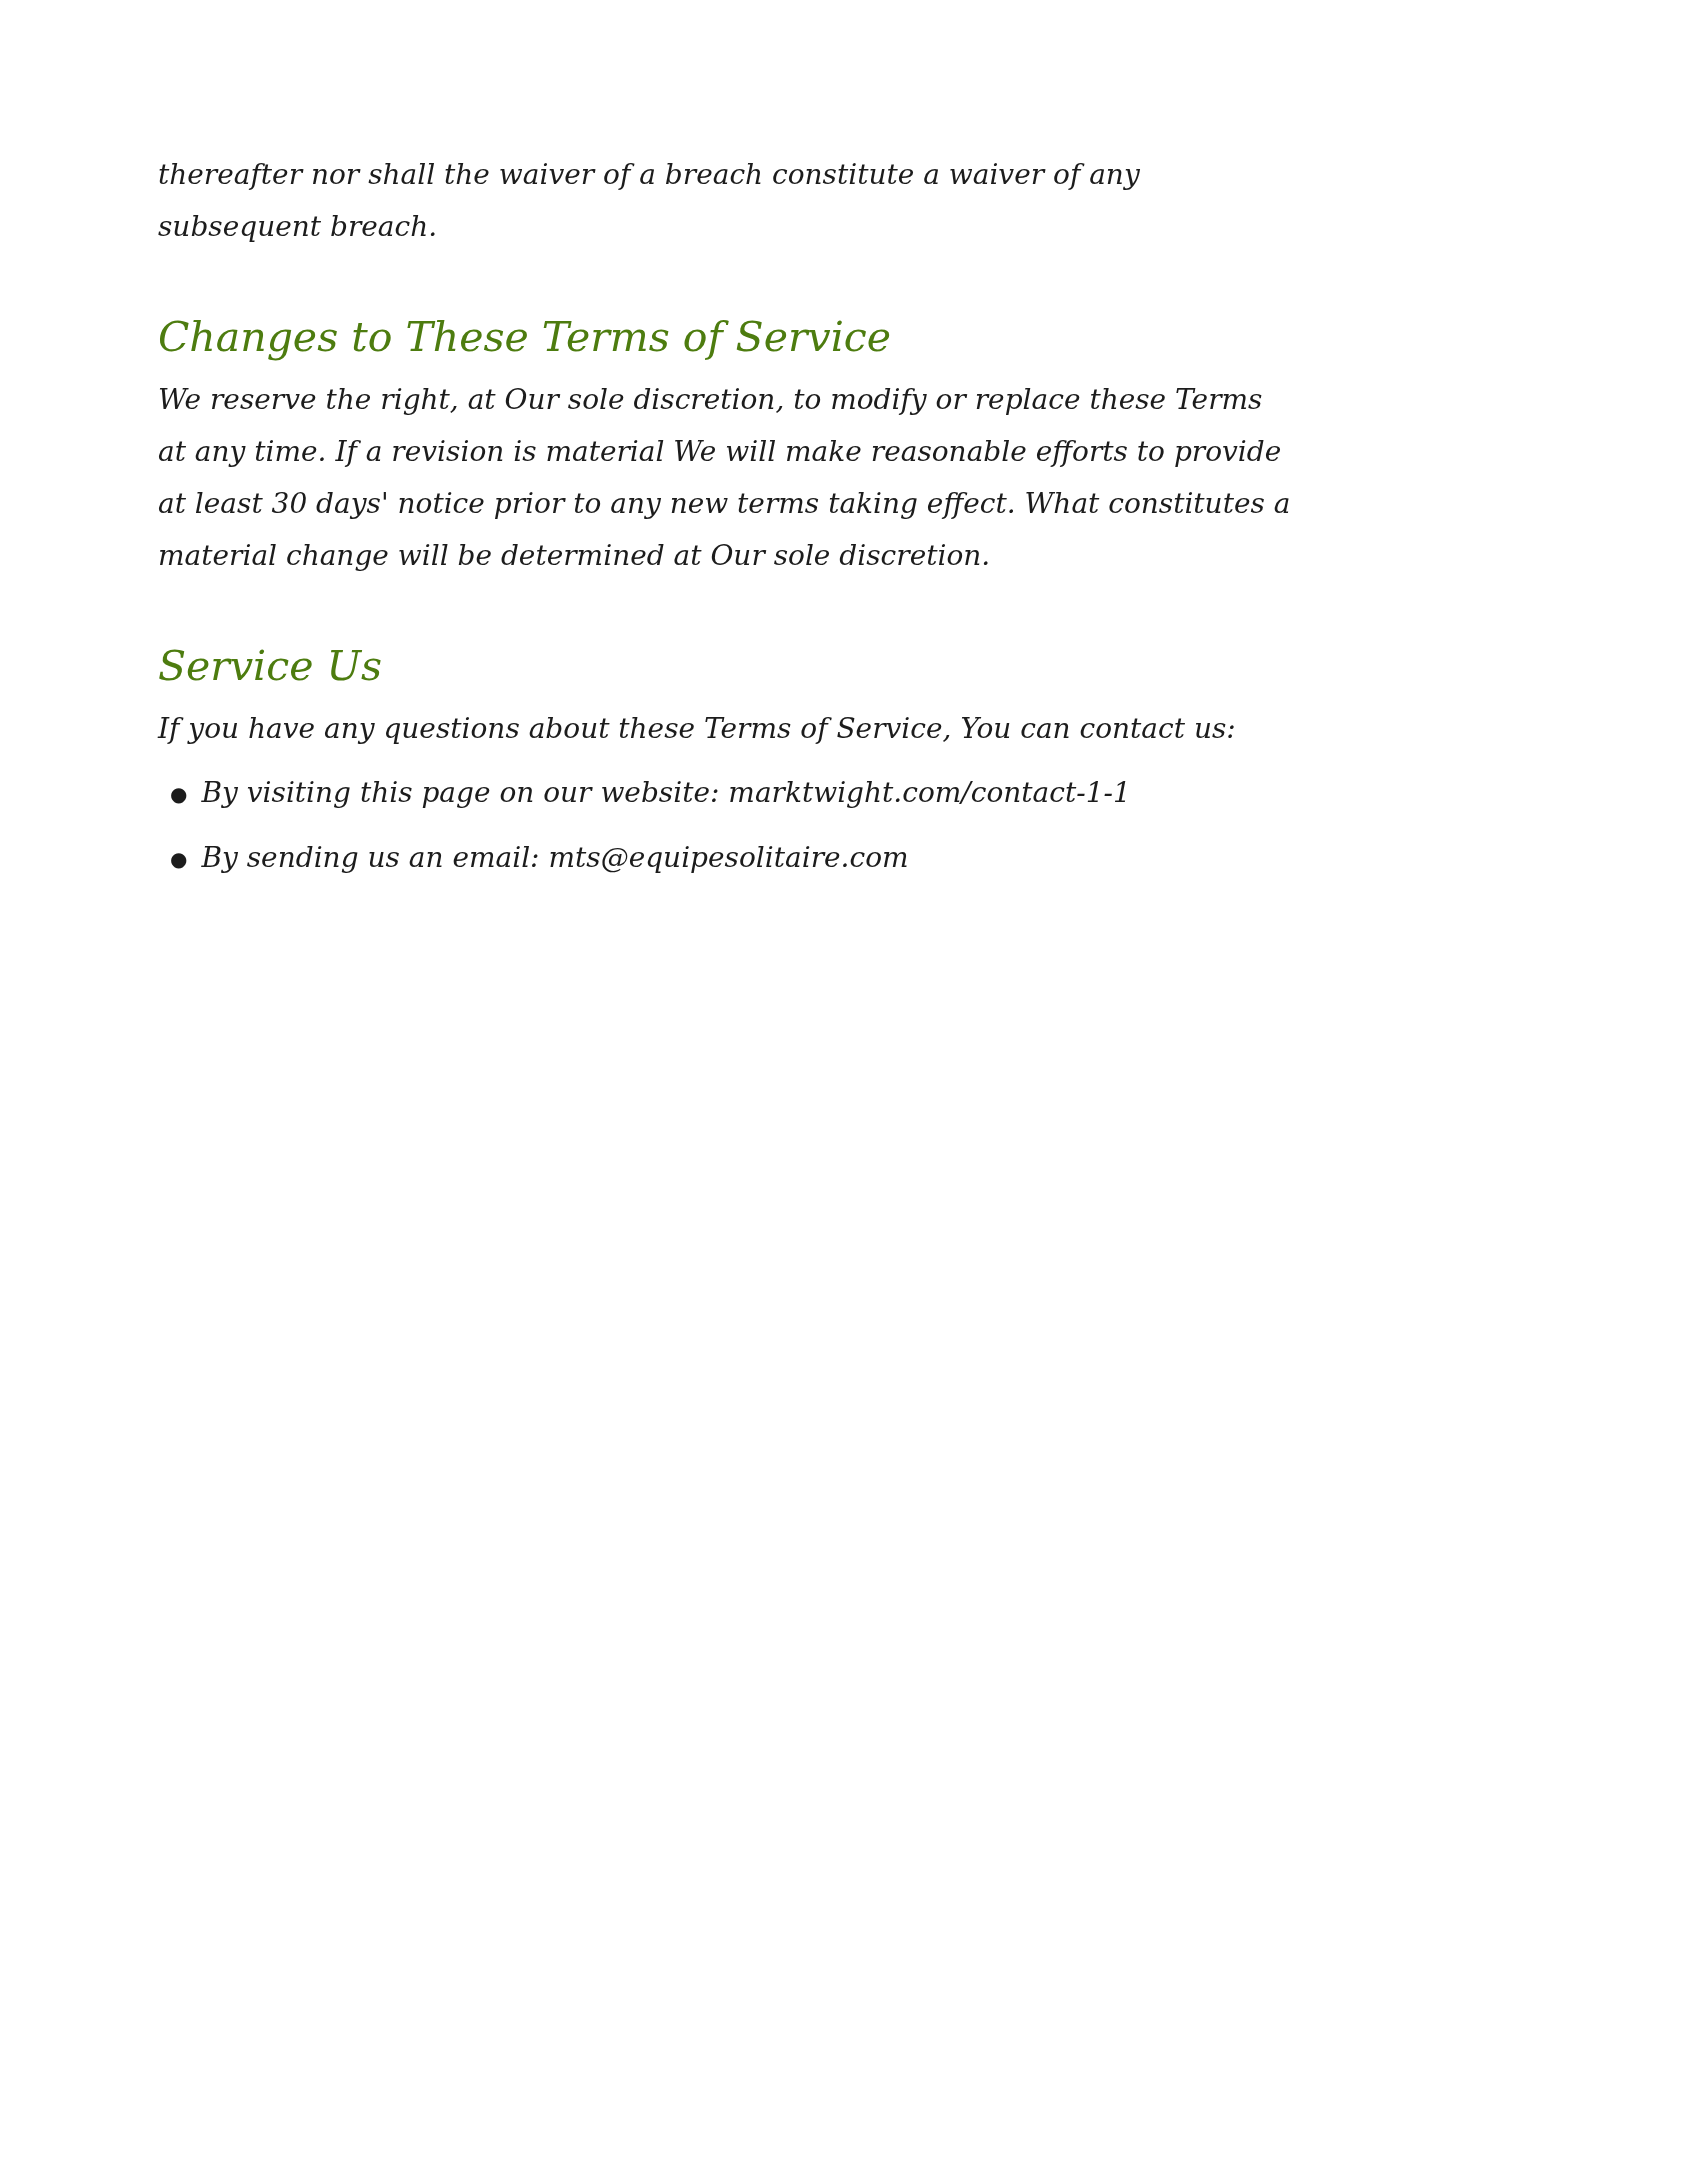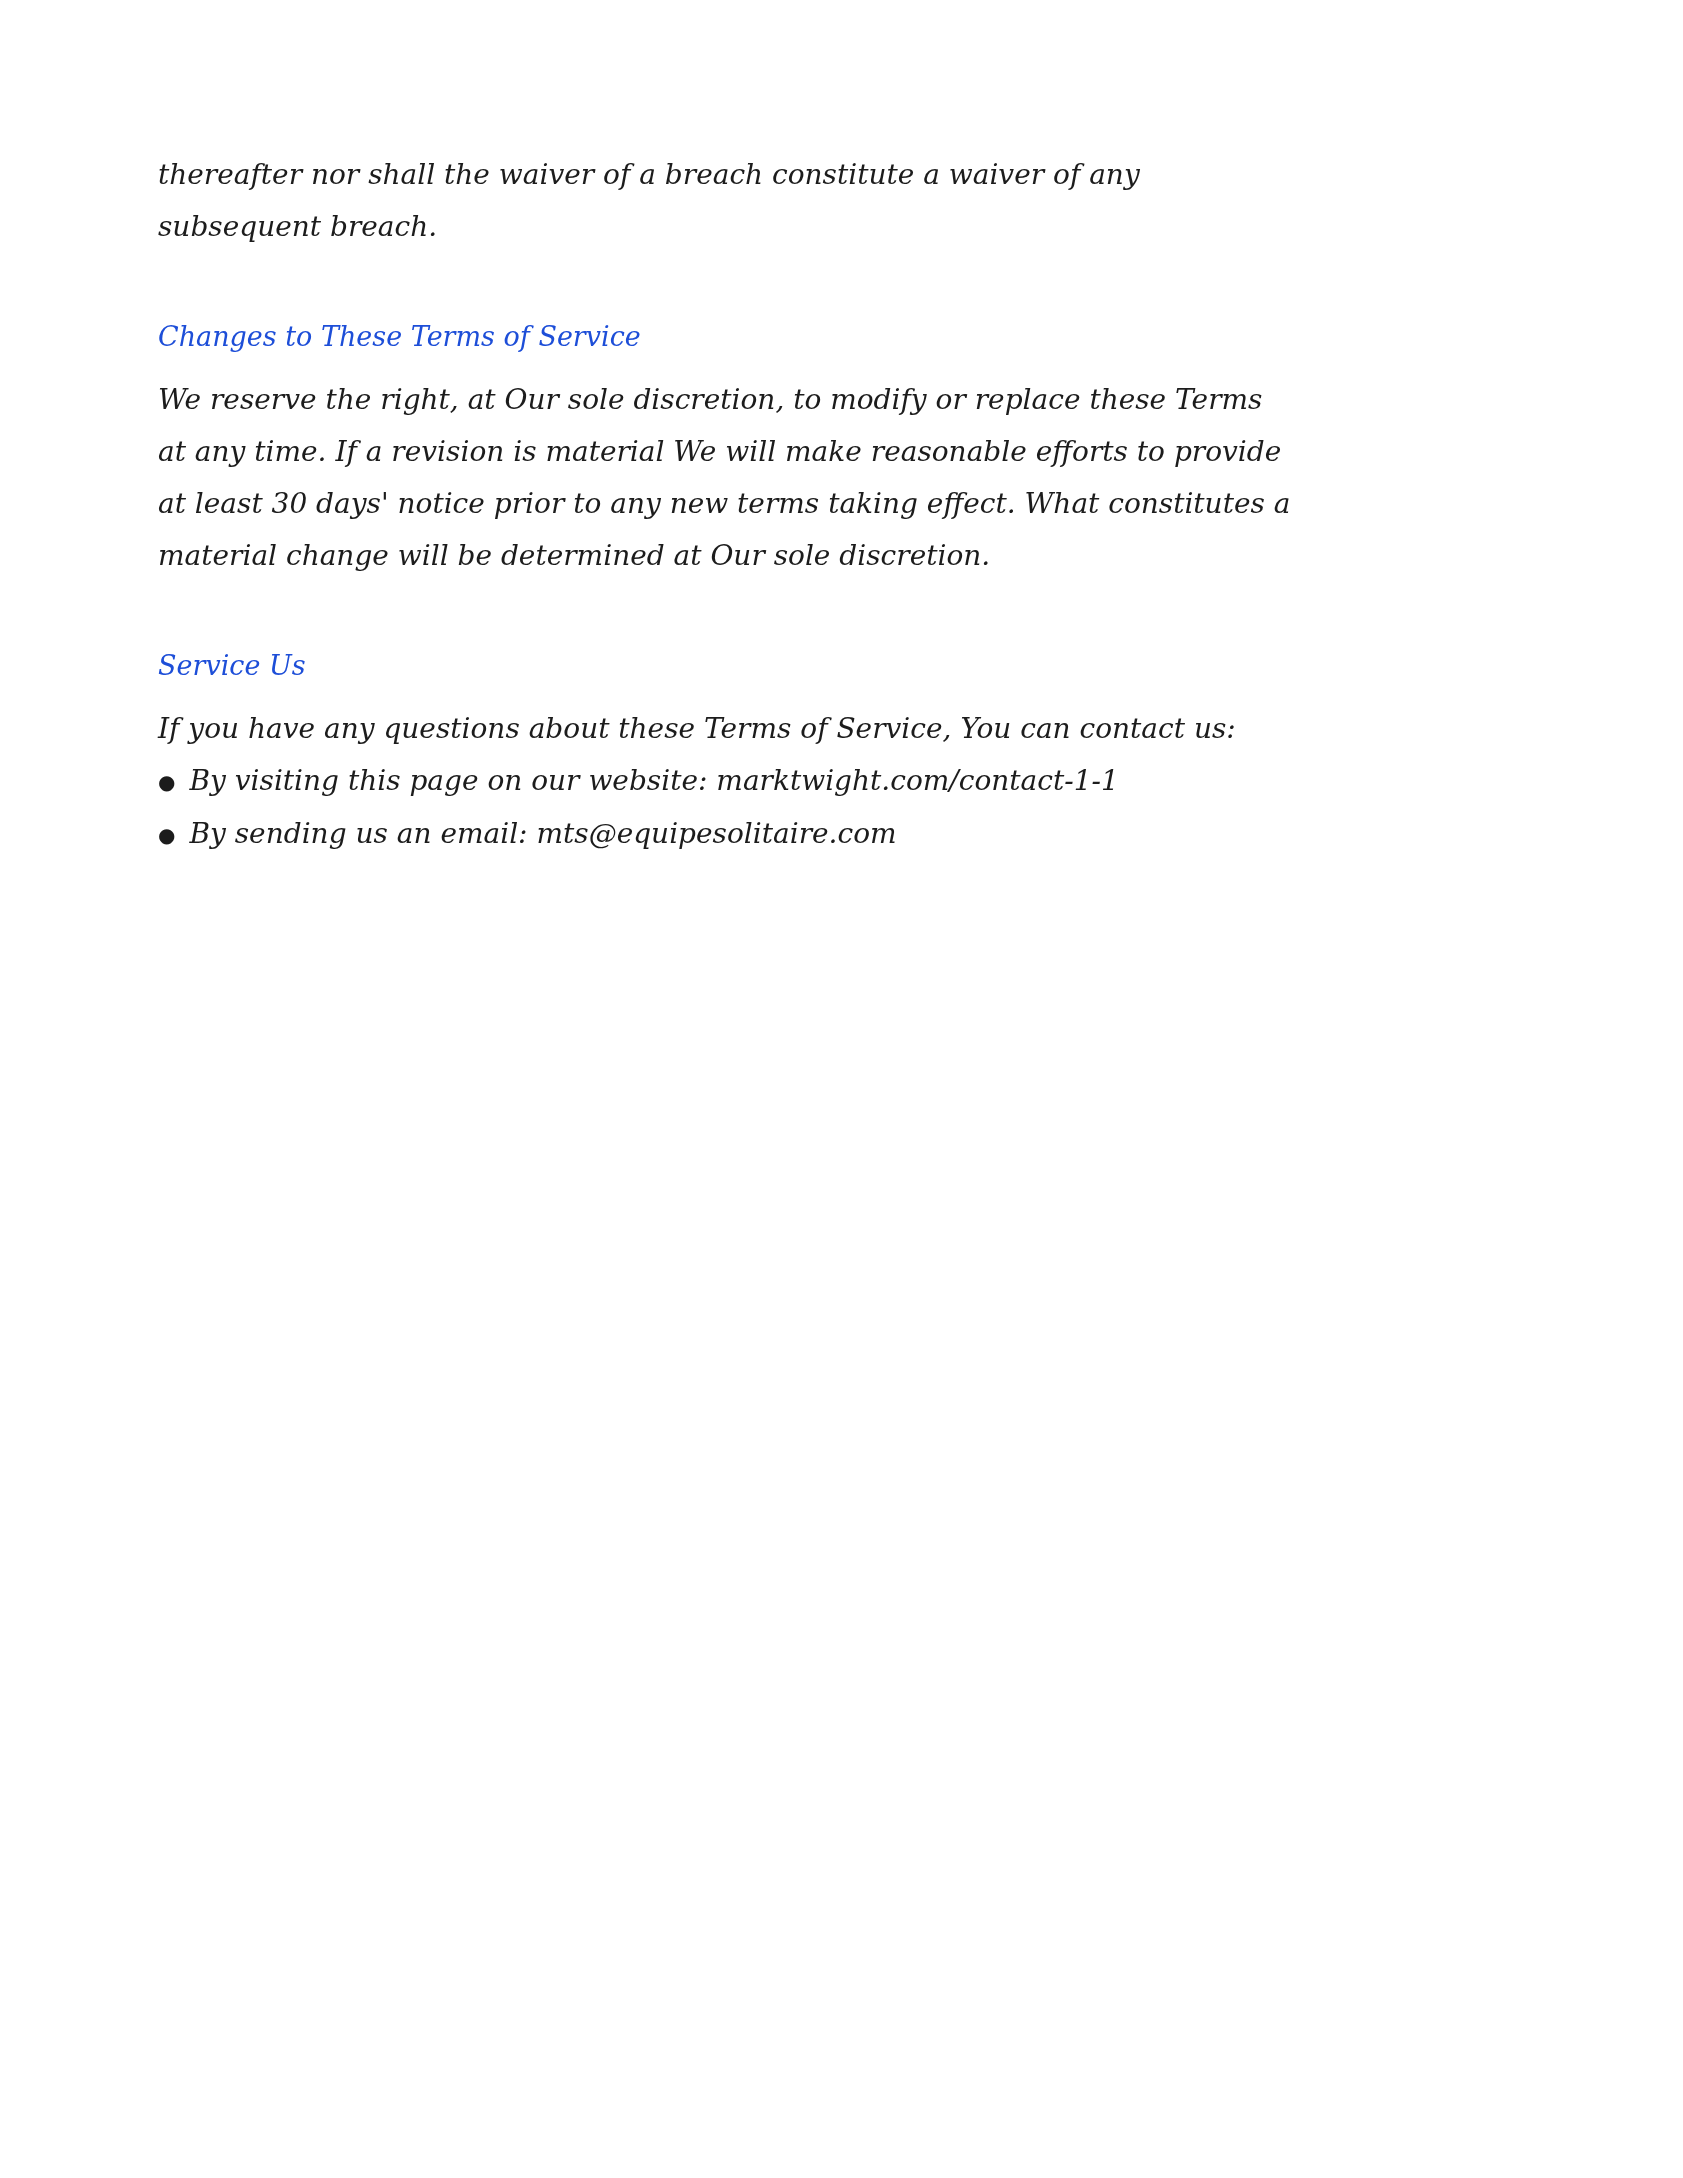--- a/index.html
+++ b/index.html
@@ -20,32 +20,32 @@
     color: #1c1c1c;
   }
   .body-text {
     margin: 0;
     font-size: 28px;
     line-height: 52px;
     text-align: left;
   }
   .section-heading {
     margin: 59px 0 12px 0;
-    font-size: 27px;
+    font-size: 41px;
     line-height: 50px;
     font-weight: 400;
-    color: #1d4ed8;
+    color: #4d7c0f;
   }
   .bullet-list {
     list-style: none;
     margin: 0;
     padding: 0;
   }
   .bullet-item {
-    margin: 0;
+    margin: 12px;
     font-size: 28px;
     line-height: 52px;
   }
   .bullet-glyph {
     display: inline-block;
     font-style: normal;
     font-size: 20px;
     margin-right: 14px;
     vertical-align: 1px;
     color: #1c1c1c;

